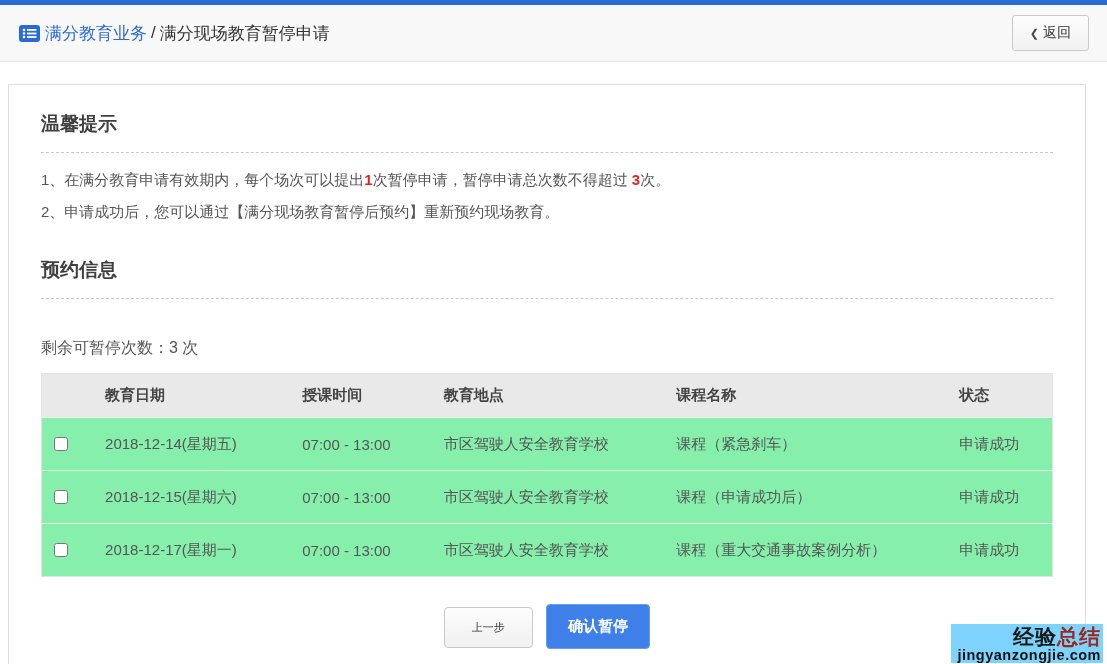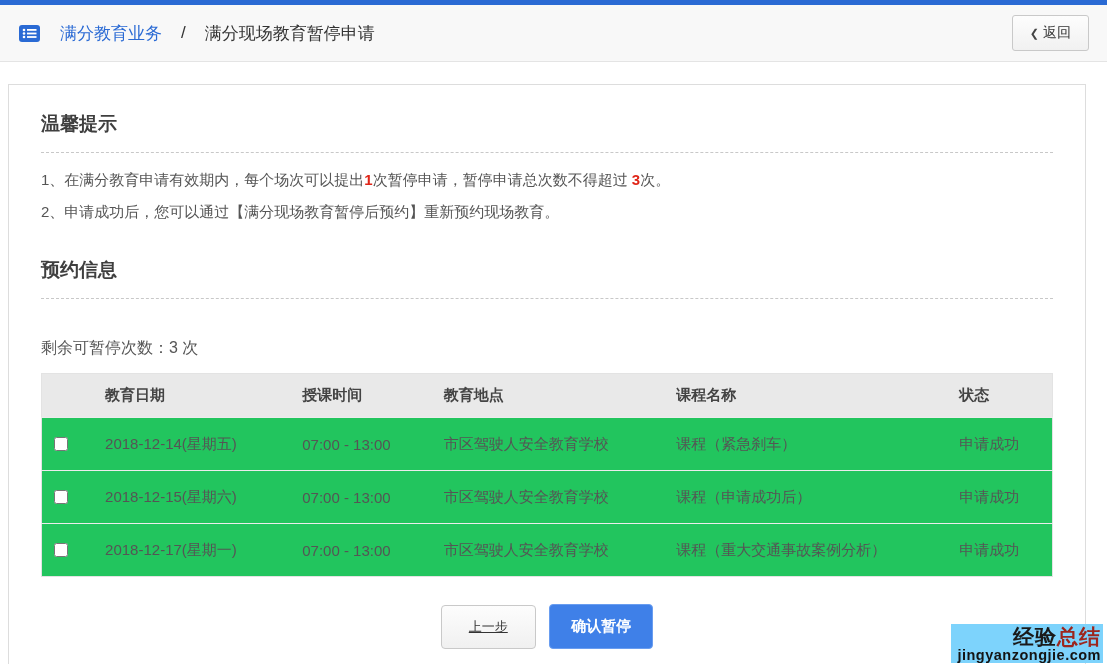--- a/index.html
+++ b/index.html
@@ -16,21 +16,21 @@
 
   
   .header-bar {
     height: 57px;
     background: #f8f8f8;
     border-bottom: 1px solid #e4e4e4;
     display: flex;
     align-items: center;
     padding: 0 18px;
   }
-  .breadcrumb { display: flex; align-items: center; gap: 19px; font-size: 17px; }
+  .breadcrumb { display: flex; align-items: center; gap: 4px; font-size: 17px; }
   .crumb-section { color: #2a6ad4; }
   .crumb-sep, .crumb-page { color: #333; }
   .back-btn {
     margin-left: auto;
     padding: 8px 17px;
     background: linear-gradient(#fdfdfd, #f1f1f1);
     border: 1px solid #c9c9c9;
     border-radius: 3px;
     font-size: 14px;
     color: #333;
@@ -82,47 +82,46 @@
     color: #444;
     font-weight: bold;
     text-align: left;
     padding: 12px 8px;
   }
   .booking-table td {
     font-size: 15px;
     color: #555;
     padding: 16px 8px;
     border-top: 1px solid #ececec;
-    background: #22c55e;
+    background: #86efac;
   }
   .col-check { width: 5.5%; }
   .col-date { width: 19.5%; }
   .col-time { width: 14%; }
   .col-loc { width: 23%; }
   .col-course { width: 28%; }
   .col-status { width: 10%; }
   .booking-table input[type="checkbox"] {
     width: 14px; height: 14px;
     accent-color: #fff;
     border: 1px solid #ddd;
   }
 
   .actions { text-align: center; margin-top: 27px; }
   .btn-prev {
     display: inline-block;
     padding: 12px 27px;
-    font-size: 13px;
+    font-size: 11px;
     color: #333;
     background: linear-gradient(#fdfdfd, #f0f0f0);
     border: 1px solid #c9c9c9;
     border-radius: 4px;
     margin-right: 9px;
     cursor: pointer;
     font-family: inherit;
-    text-decoration: underline;
   }
   .btn-confirm {
     display: inline-block;
     padding: 12px 21px;
     font-size: 15px;
     font-weight: bold;
     color: #fff;
     background: #3f80e8;
     border: 1px solid #699df0;
     border-radius: 4px;

